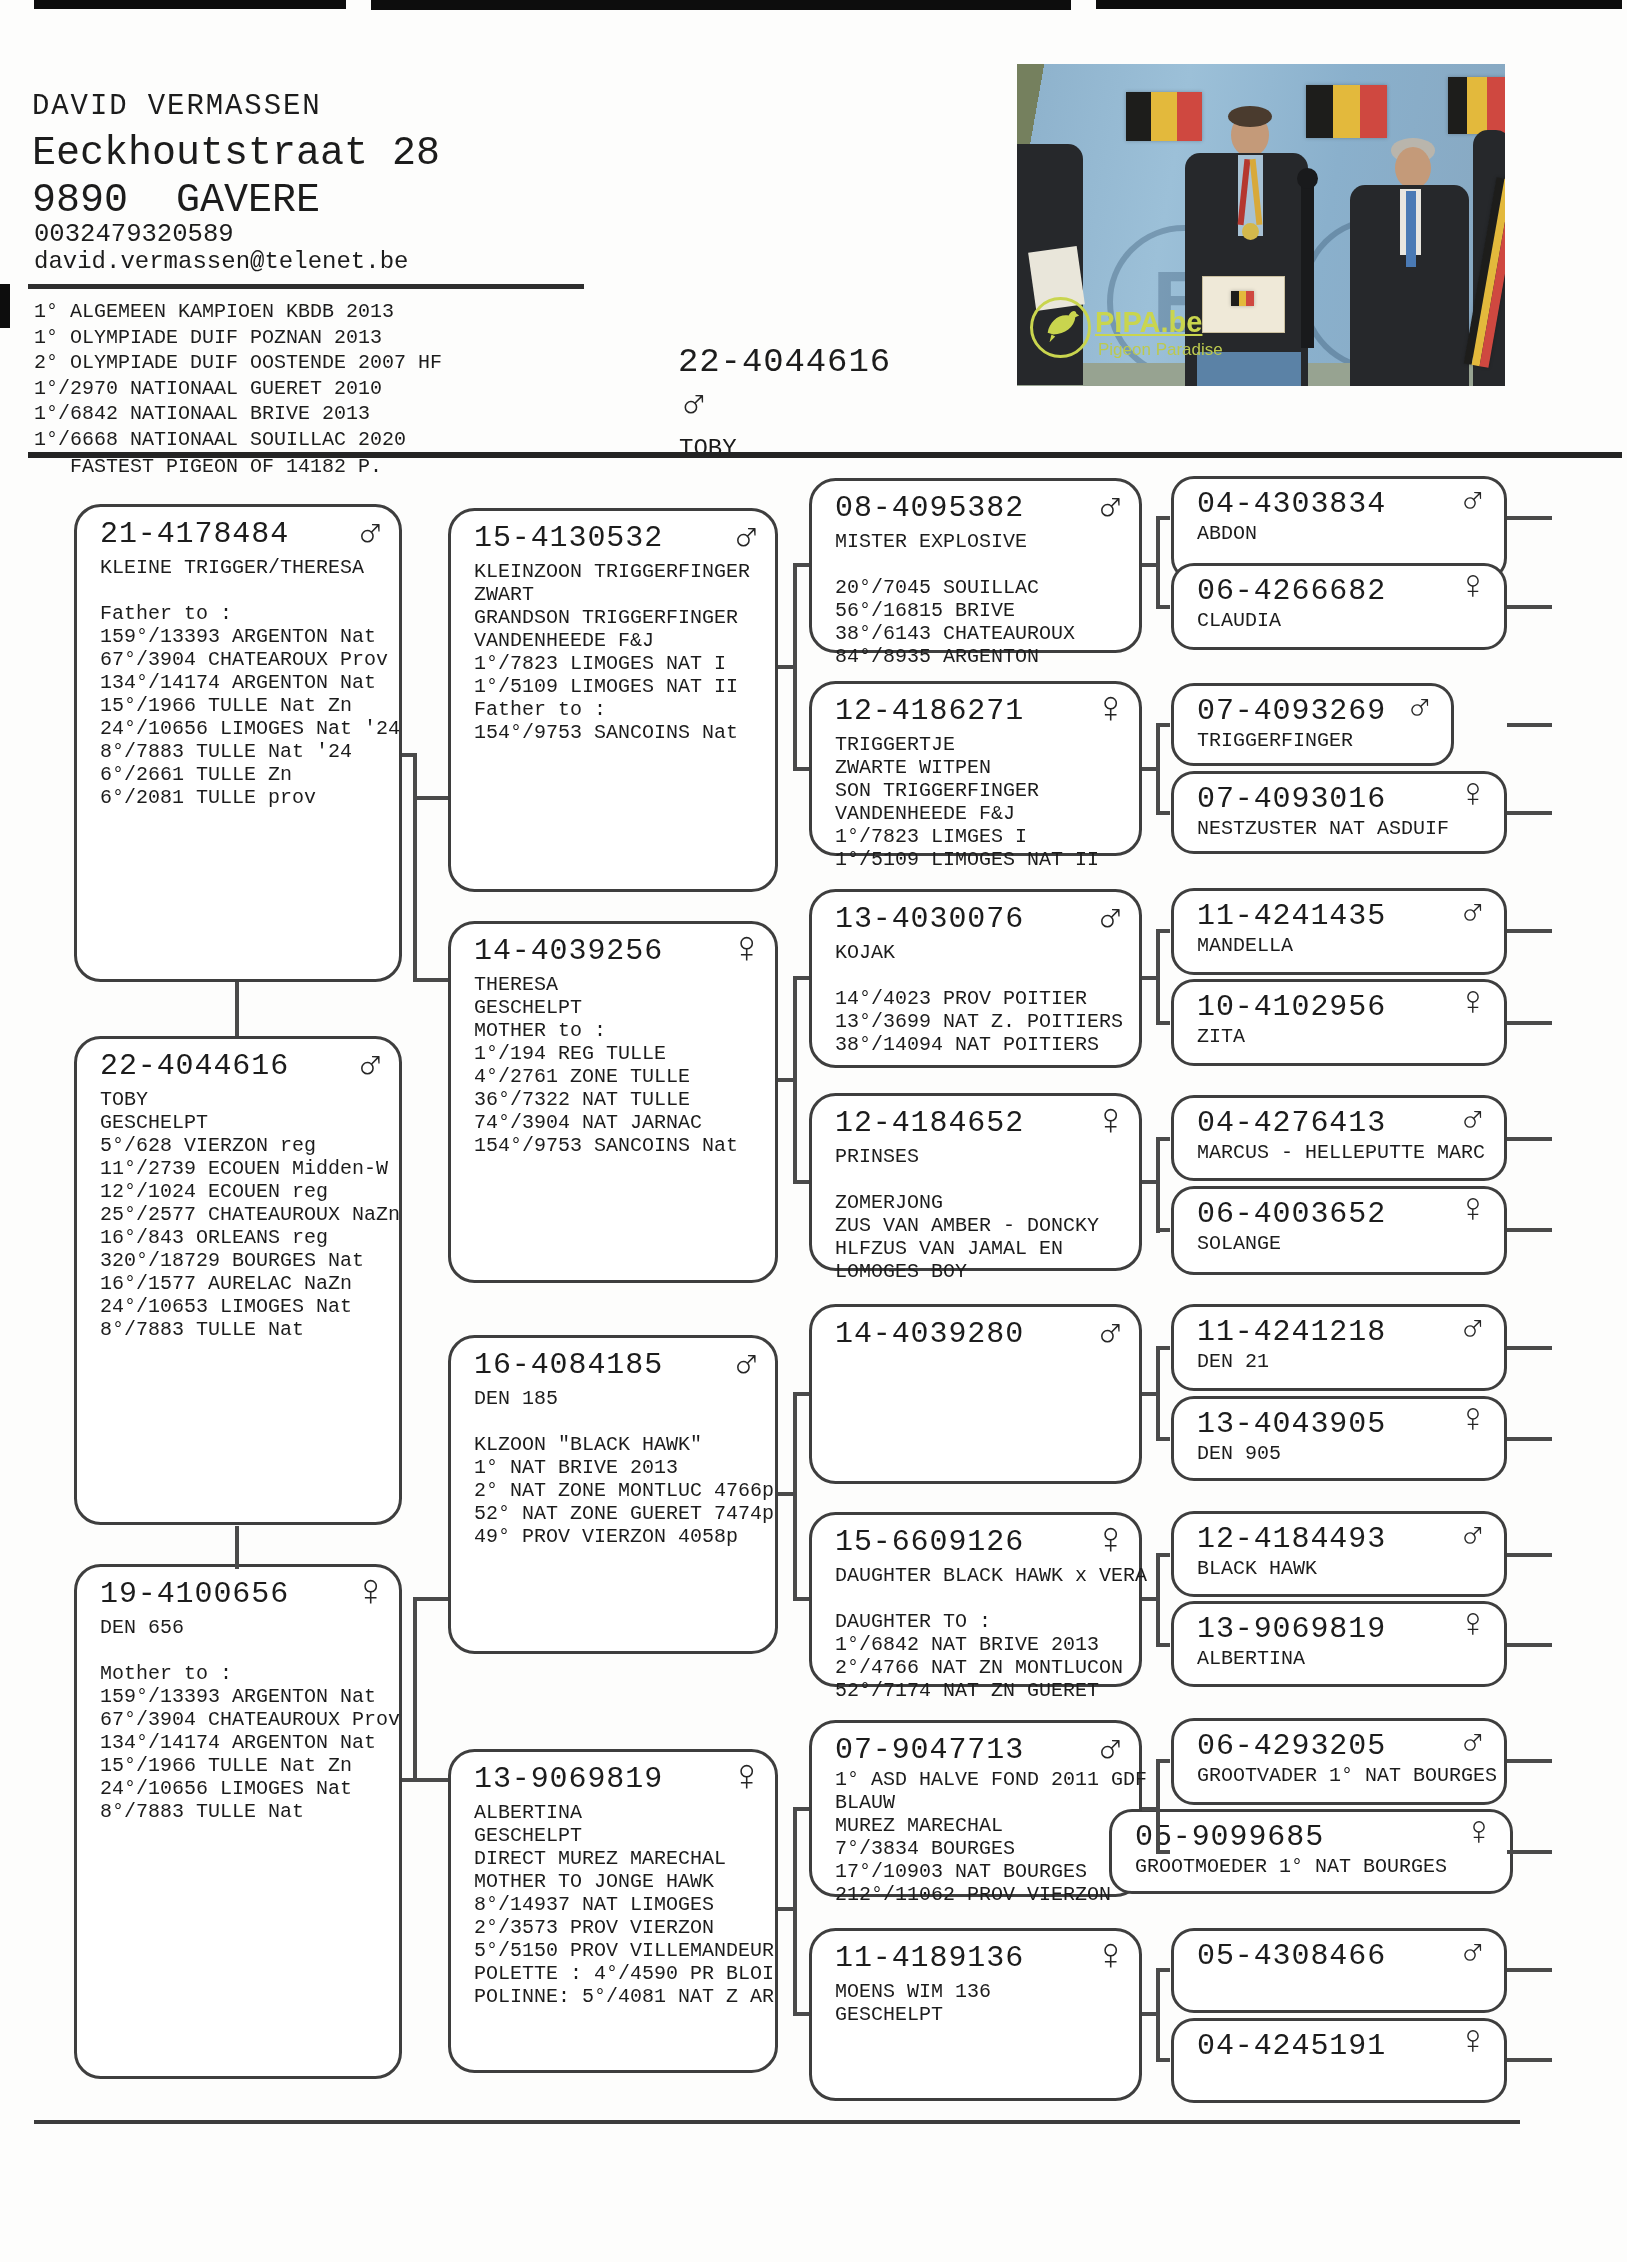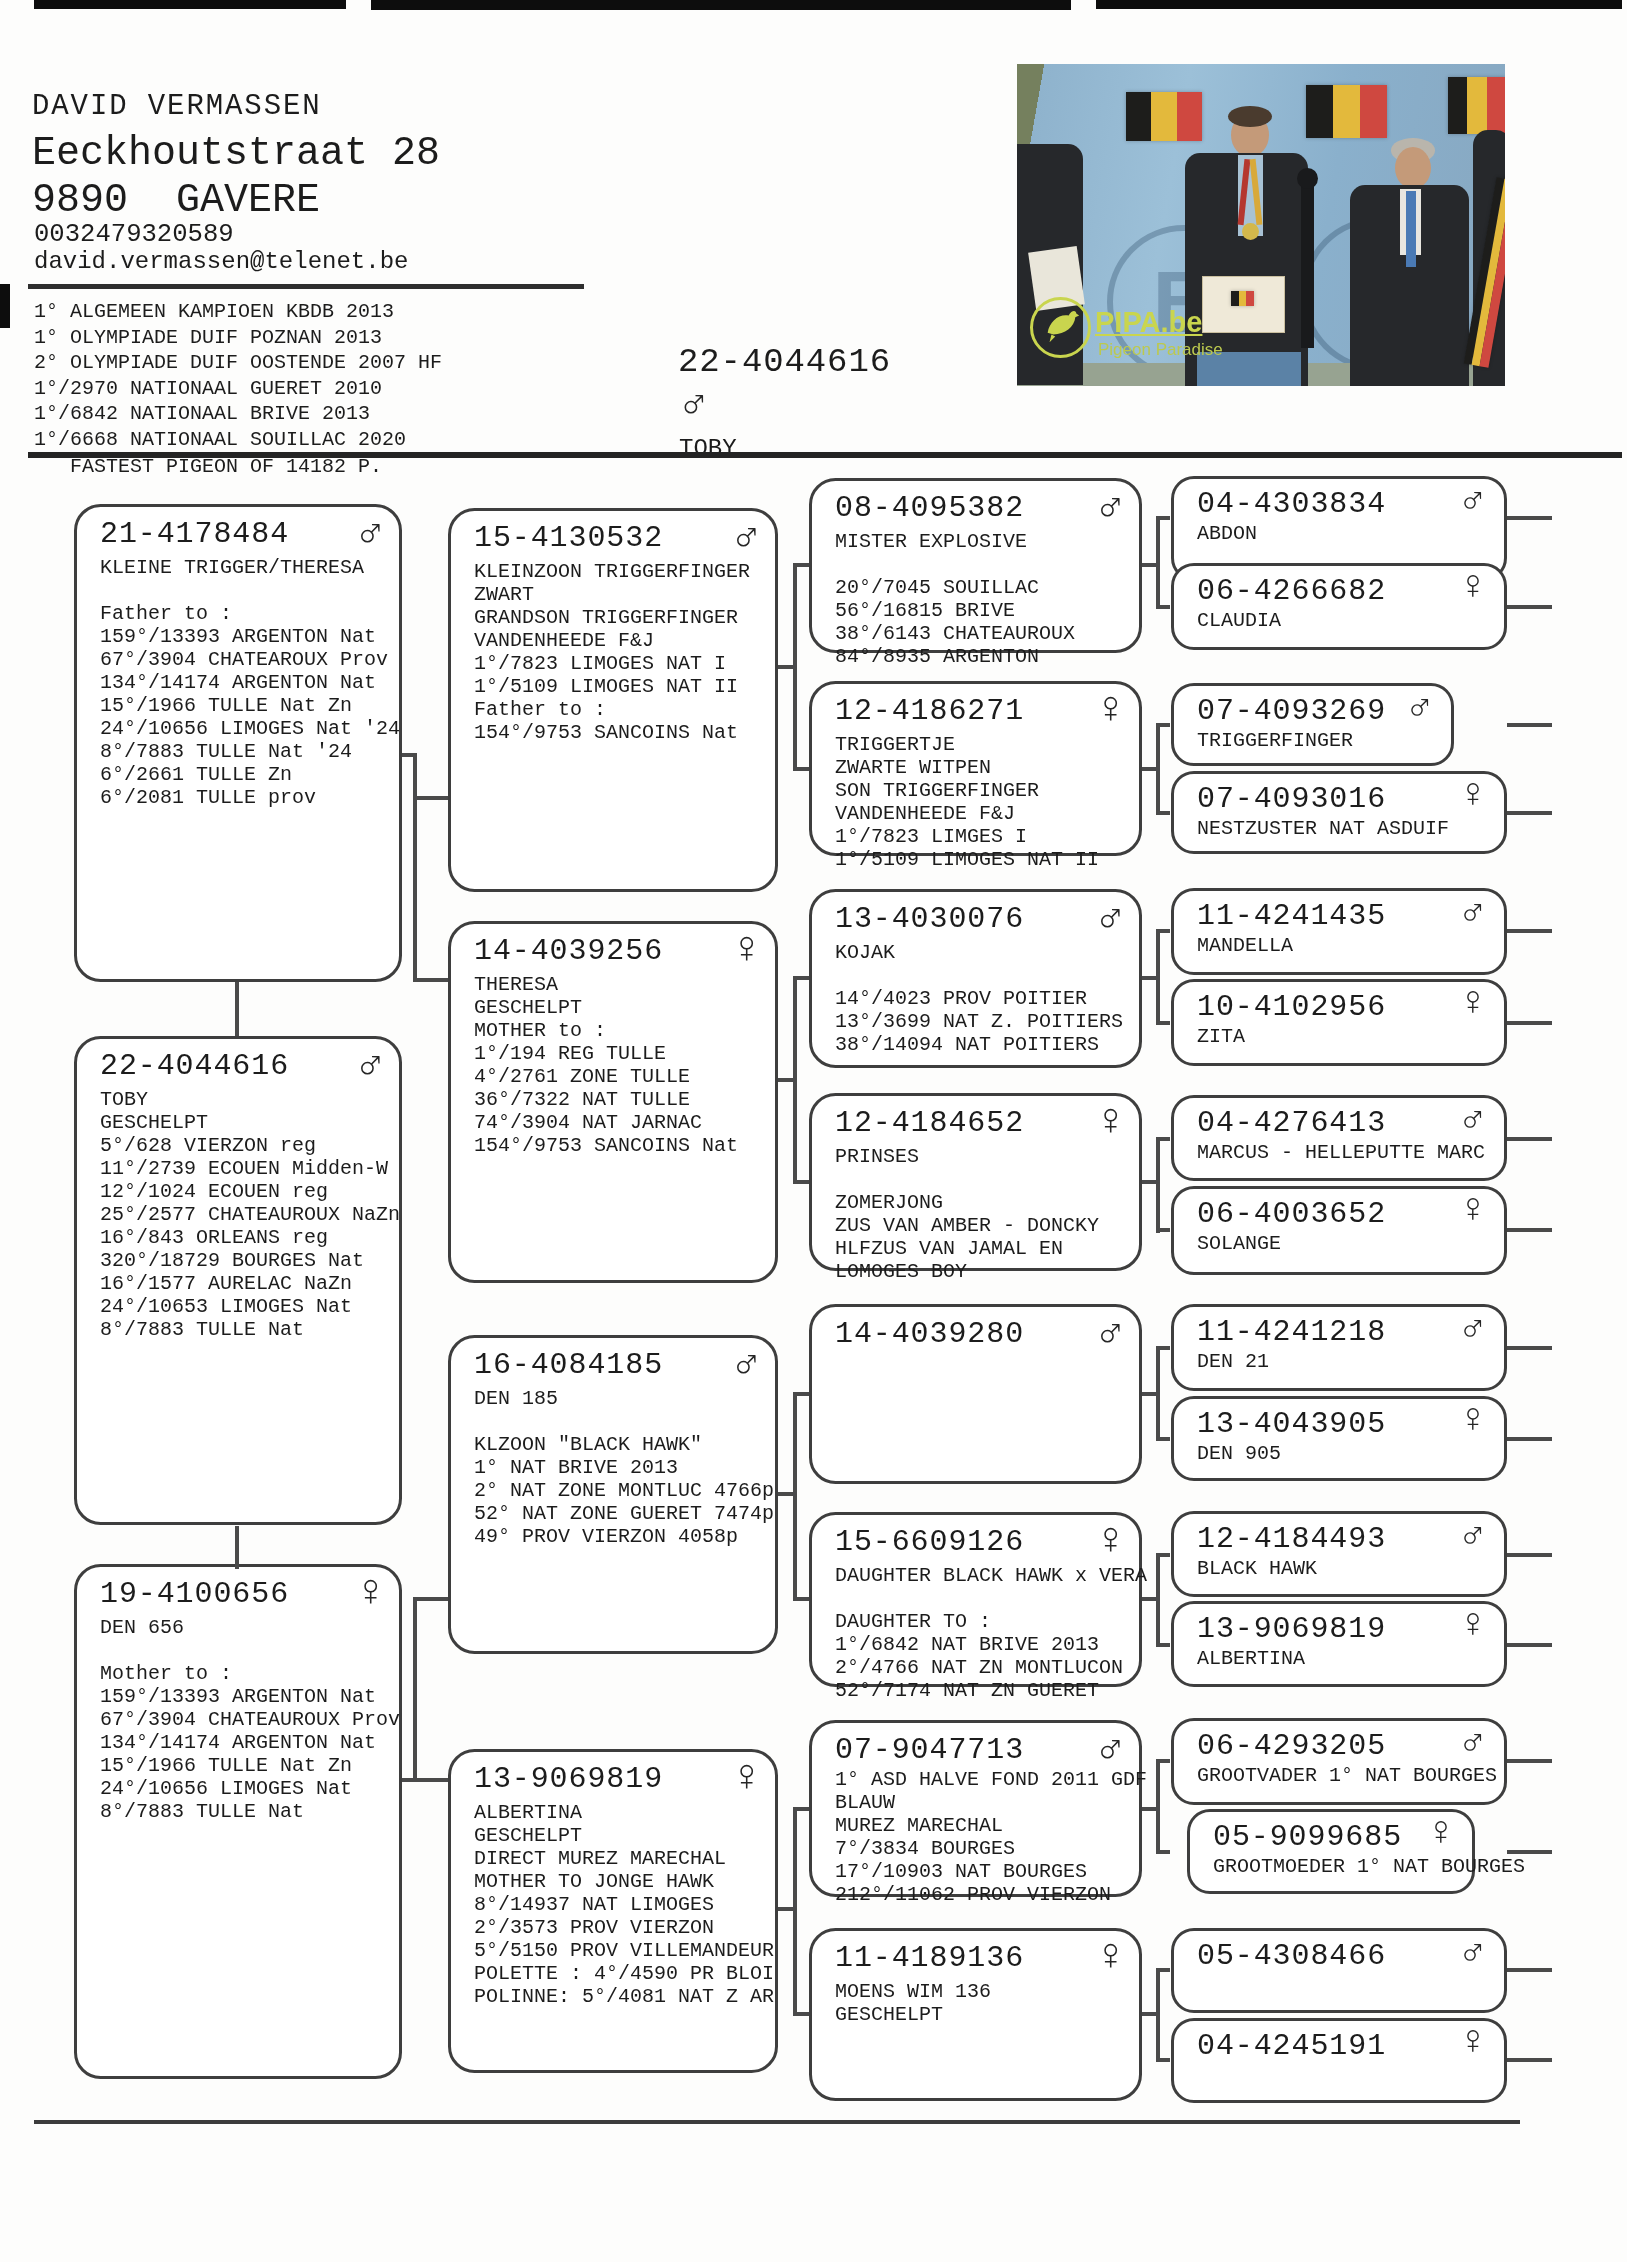--- a/index.html
+++ b/index.html
@@ -373,21 +373,21 @@
   <section class="pbox small" style="left:1171px;top:1601px;width:336px;height:86px">
     <div class="ring">13-9069819</div>
     <span class="sex">♀</span>
     <div class="bname">ALBERTINA</div>
   </section>
   <section class="pbox small" style="left:1171px;top:1718px;width:336px;height:87px">
     <div class="ring">06-4293205</div>
     <span class="sex">♂</span>
     <div class="bname">GROOTVADER 1° NAT BOURGES</div>
   </section>
-  <section class="pbox small" style="left:1187px;top:1809px;width:288px;height:85px">
+  <section class="pbox small" style="left:1109px;top:1809px;width:404px;height:85px">
     <div class="ring">05-9099685</div>
     <span class="sex">♀</span>
     <div class="bname">GROOTMOEDER 1° NAT BOURGES</div>
   </section>
   <section class="pbox small" style="left:1171px;top:1928px;width:336px;height:85px">
     <div class="ring">05-4308466</div>
     <span class="sex">♂</span>
     <div class="bname"></div>
   </section>
   <section class="pbox small" style="left:1171px;top:2018px;width:336px;height:85px">

